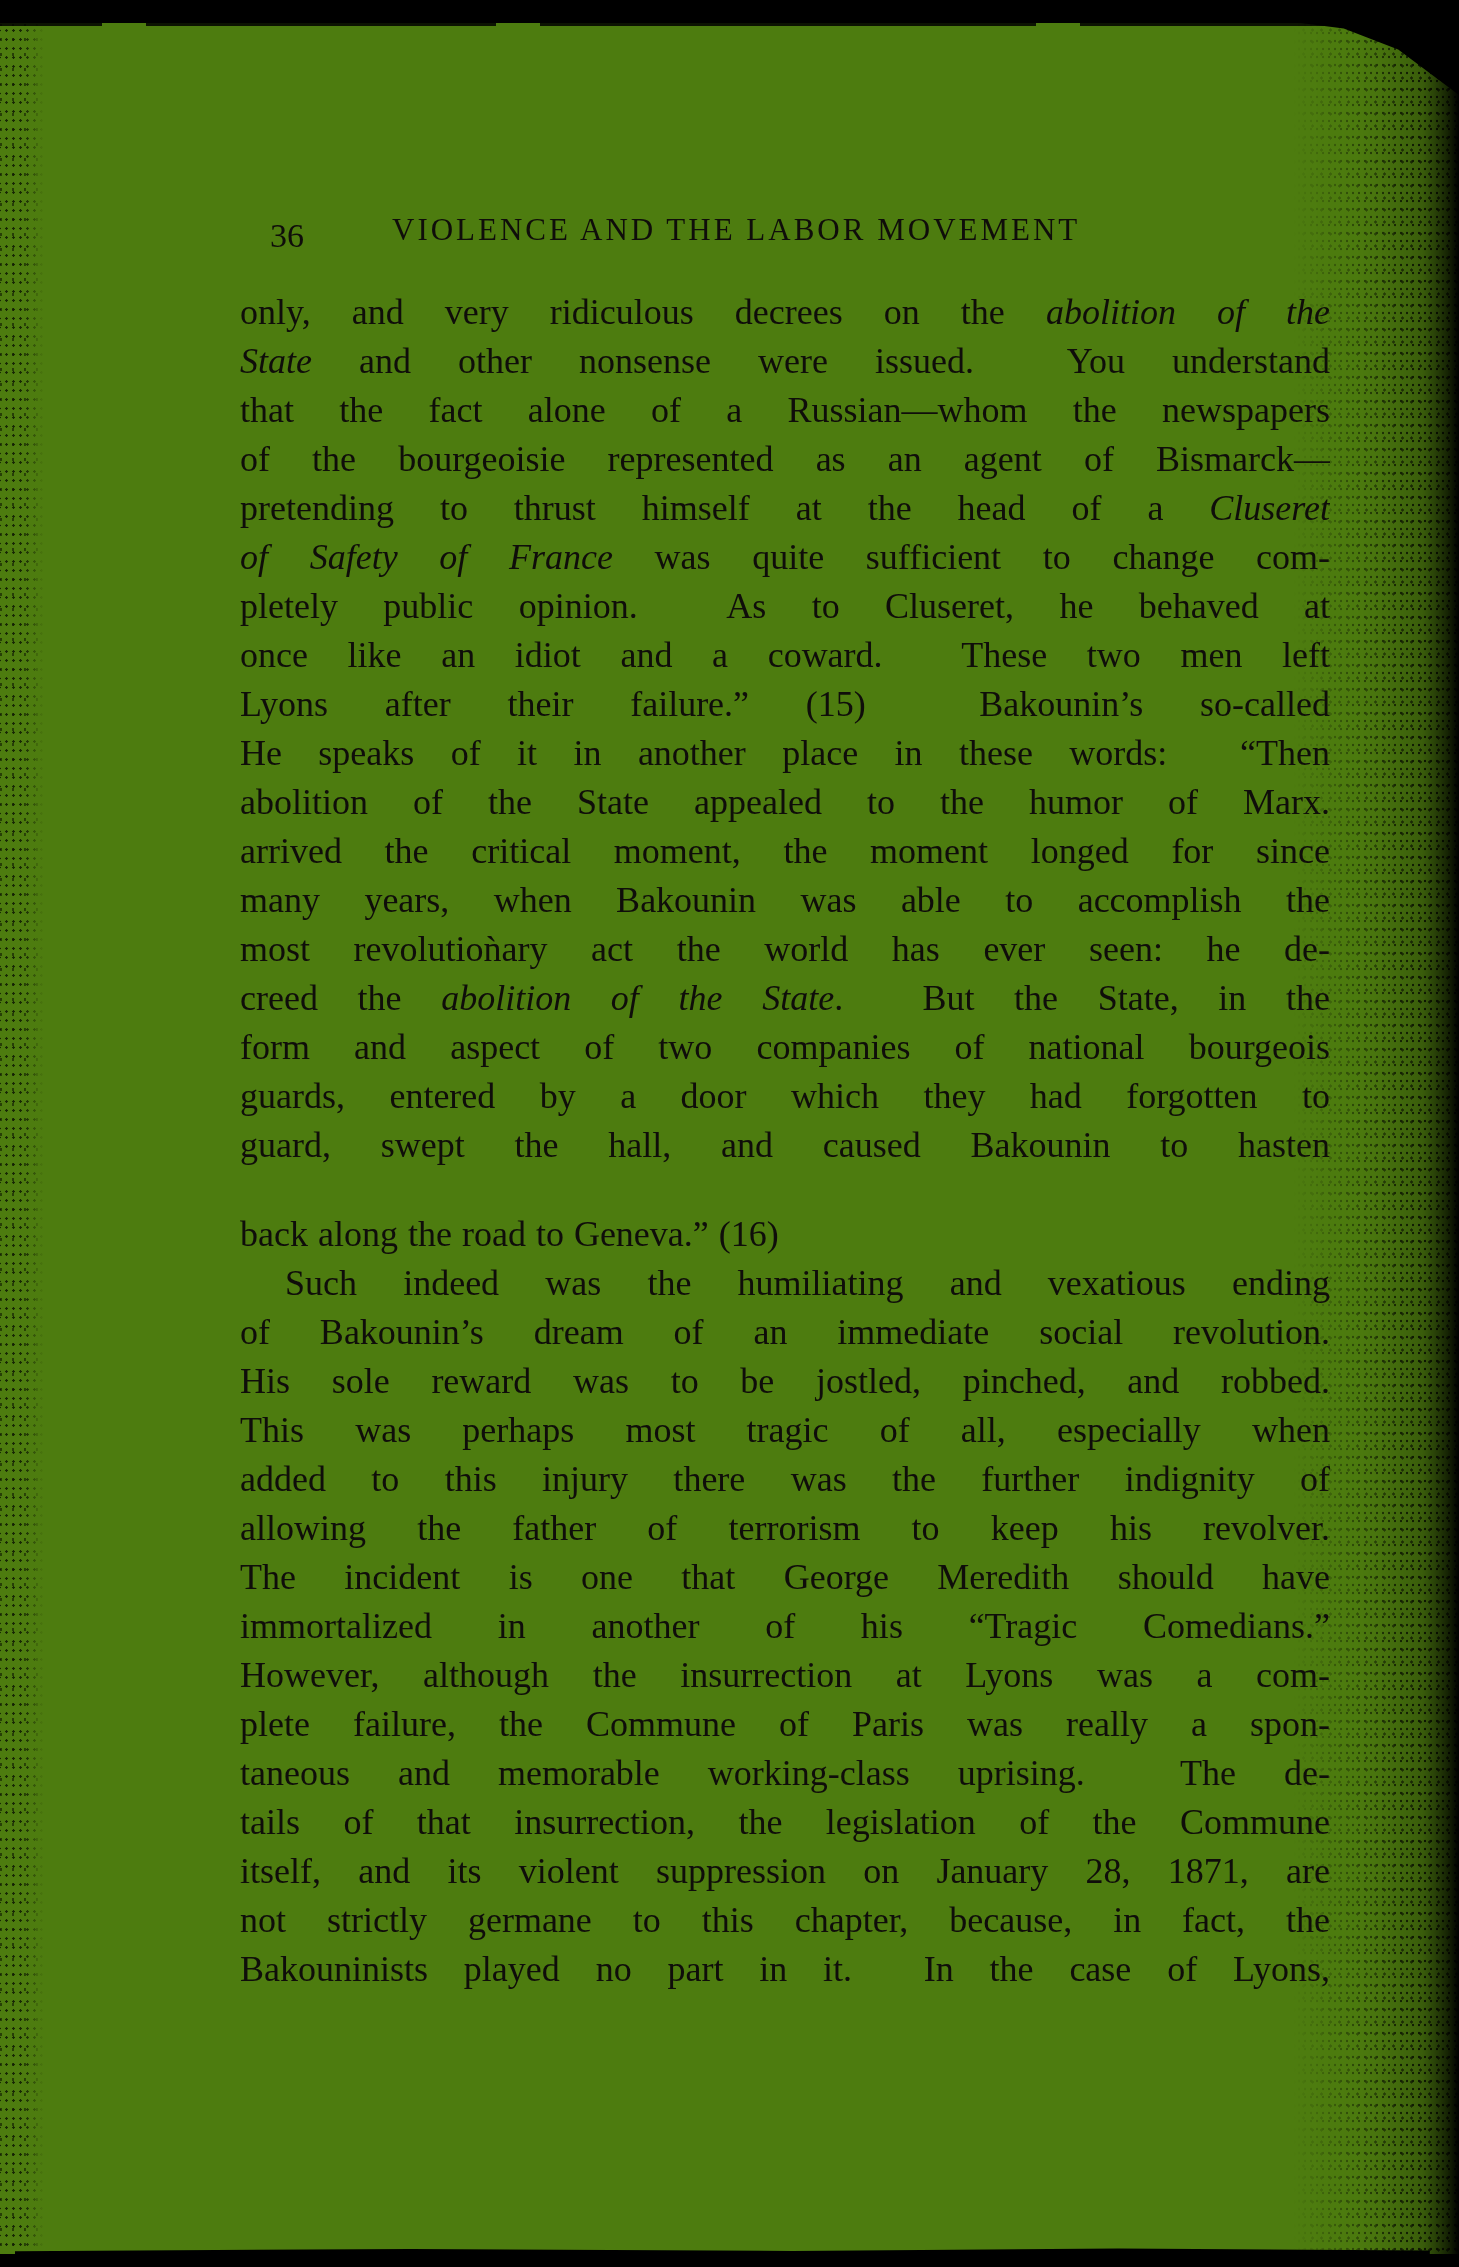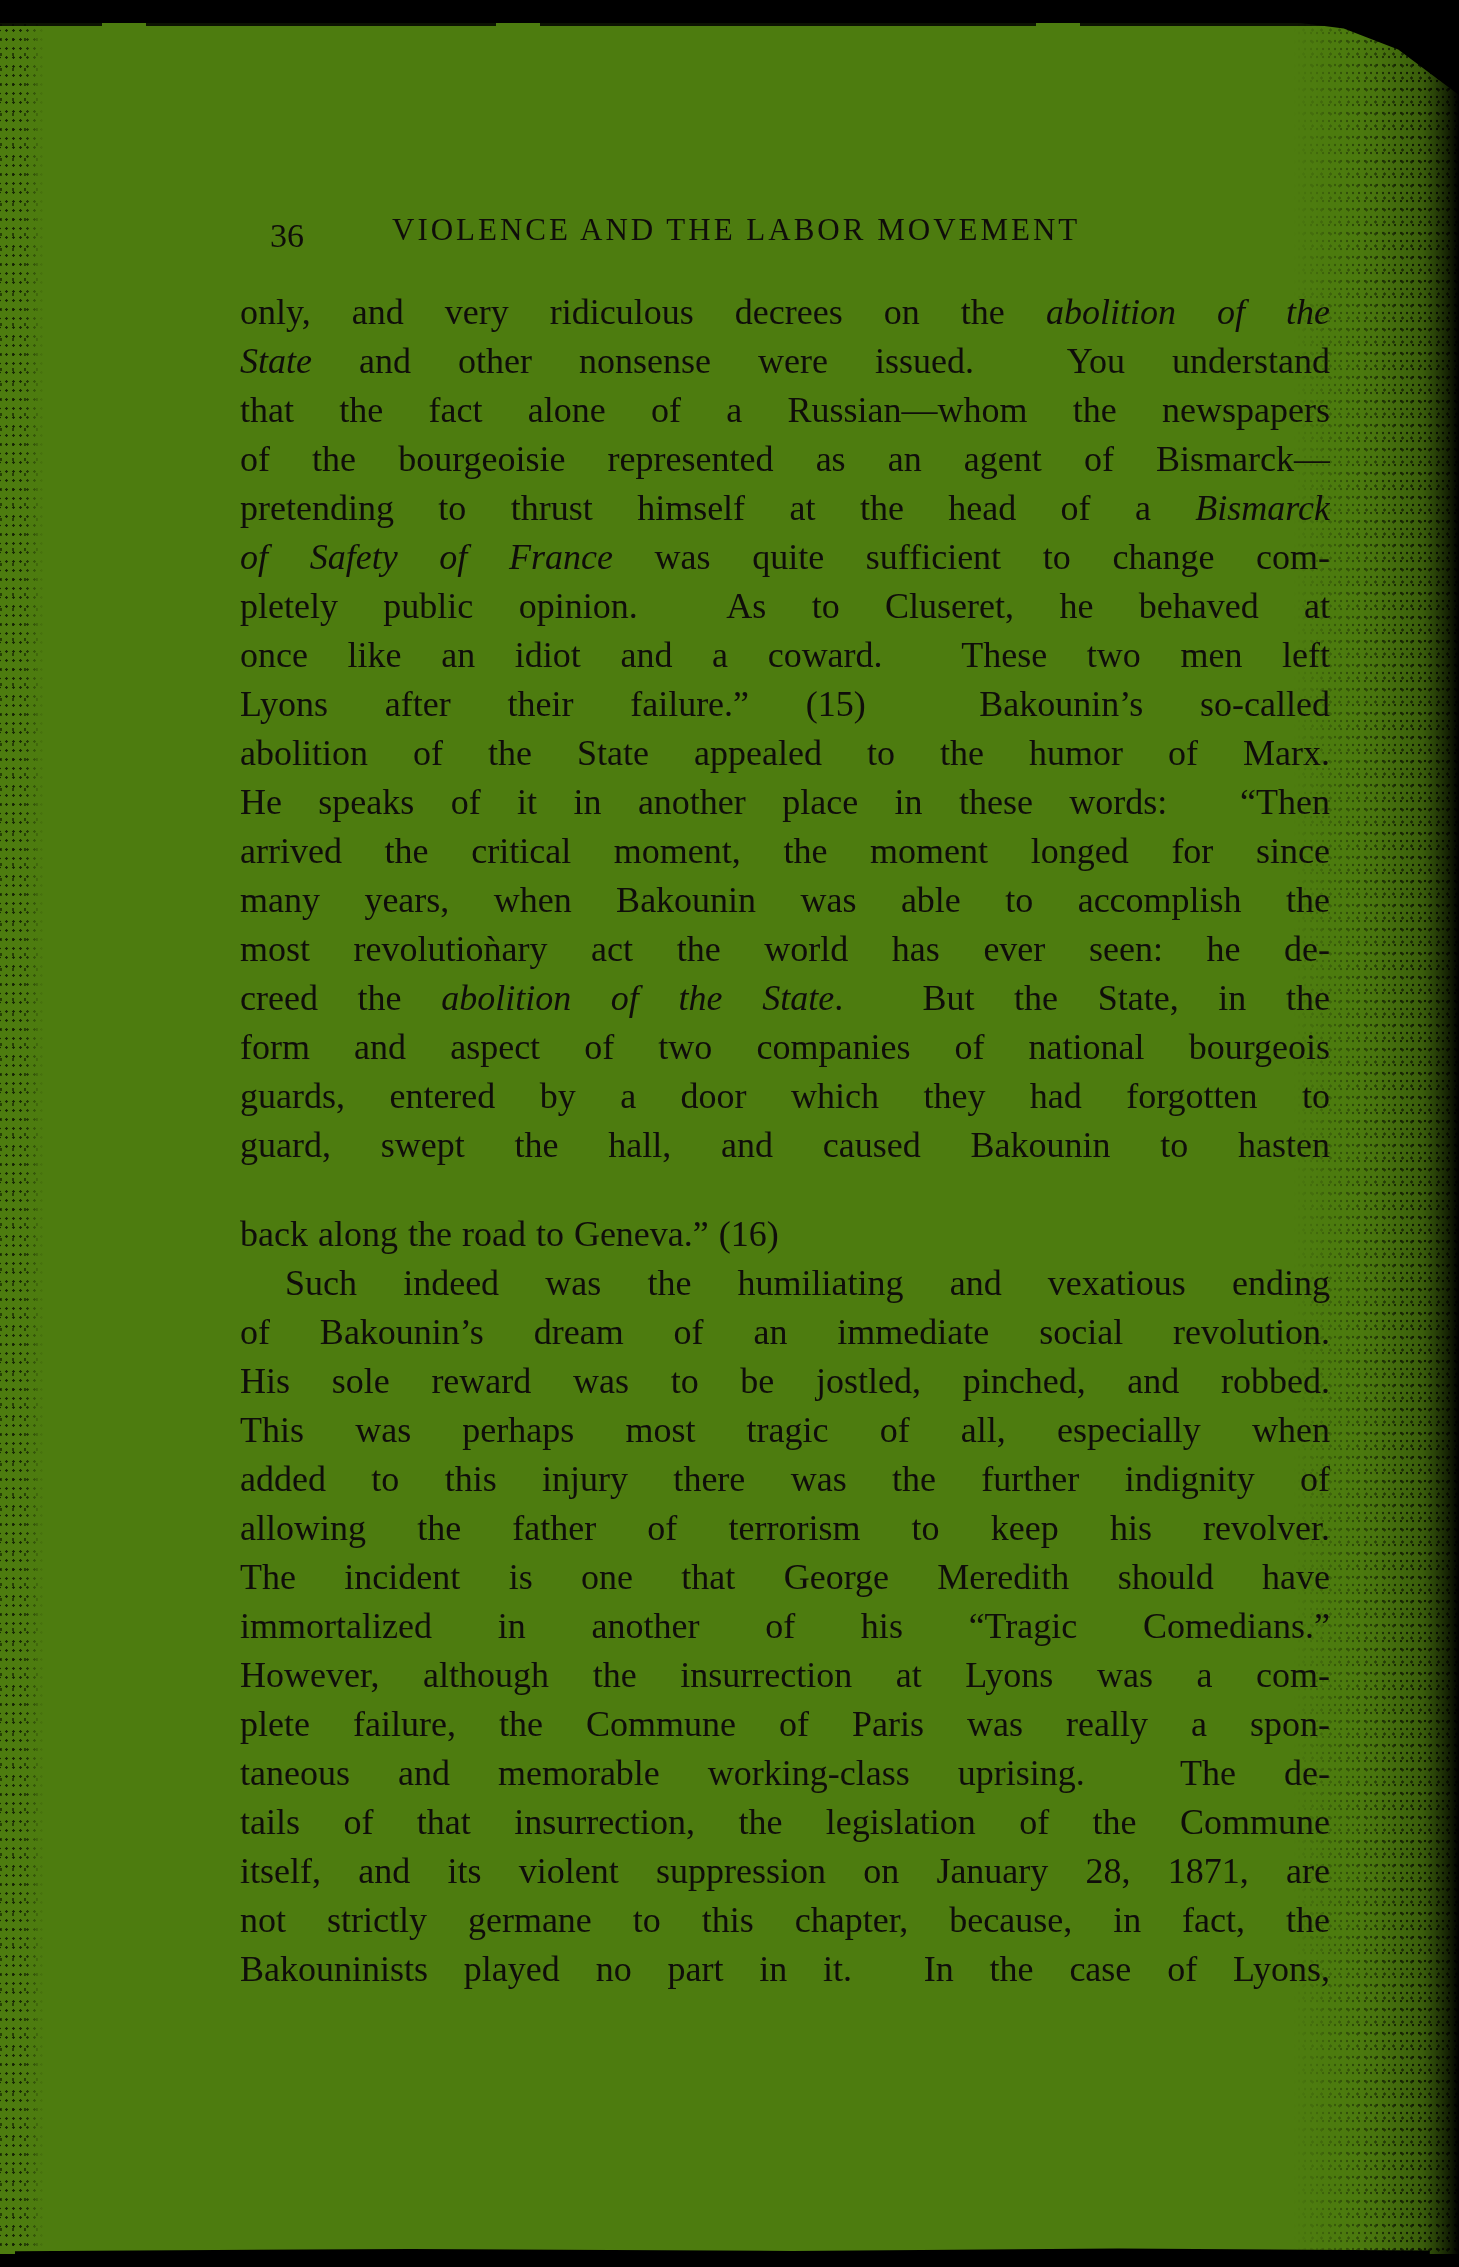--- a/index.html
+++ b/index.html
@@ -70,27 +70,27 @@
   <div class="page-header">
     <span class="page-number">36</span>
     <span class="header-title">VIOLENCE AND THE LABOR MOVEMENT</span>
   </div>
 
   <div class="text-block">
       <div class="line"><span>only, and very ridiculous decrees on the </span><i>abolition of the</i></div>
       <div class="line"><i>State</i><span> and other nonsense were issued.&nbsp; You understand</span></div>
       <div class="line"><span>that the fact alone of a Russian—whom the newspapers</span></div>
       <div class="line"><span>of the bourgeoisie represented as an agent of Bismarck—</span></div>
-      <div class="line"><span>pretending to thrust himself at the head of a </span><i>Bismarck</i></div>
+      <div class="line"><span>pretending to thrust himself at the head of a </span><i>Cluseret</i></div>
       <div class="line"><i>of Safety of France</i><span> was quite sufficient to change com-</span></div>
       <div class="line"><span>pletely public opinion.&nbsp; As to Cluseret, he behaved at</span></div>
       <div class="line"><span>once like an idiot and a coward.&nbsp; These two men left</span></div>
       <div class="line"><span>Lyons after their failure.” (15)&nbsp; Bakounin’s so-called</span></div>
+      <div class="line"><span>He speaks of it in another place in these words:&nbsp; “Then</span></div>
       <div class="line"><span>abolition of the State appealed to the humor of Marx.</span></div>
-      <div class="line"><span>He speaks of it in another place in these words:&nbsp; “Then</span></div>
       <div class="line"><span>arrived the critical moment, the moment longed for since</span></div>
       <div class="line"><span>many years, when Bakounin was able to accomplish the</span></div>
       <div class="line"><span>most revolutioǹary act the world has ever seen: he de-</span></div>
       <div class="line"><span>creed the </span><i>abolition of the State</i><span>.&nbsp; But the State, in the</span></div>
       <div class="line"><span>form and aspect of two companies of national bourgeois</span></div>
       <div class="line"><span>guards, entered by a door which they had forgotten to</span></div>
       <div class="line"><span>guard, swept the hall, and caused Bakounin to hasten</span></div>
       <div class="line end"><span>back along the road to Geneva.” (16)</span></div>
       <div class="line indent"><span>Such indeed was the humiliating and vexatious ending</span></div>
       <div class="line"><span>of Bakounin’s dream of an immediate social revolution.</span></div>

